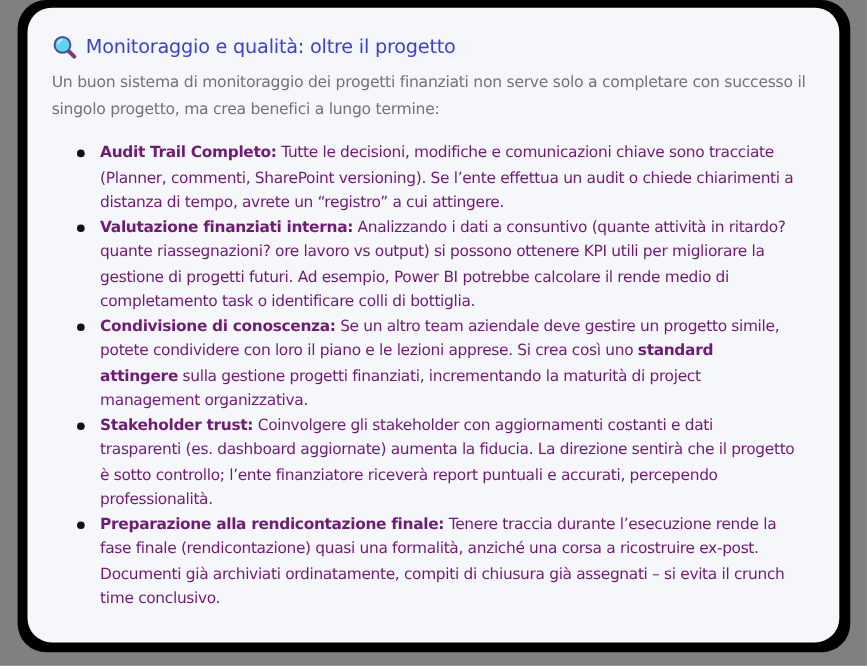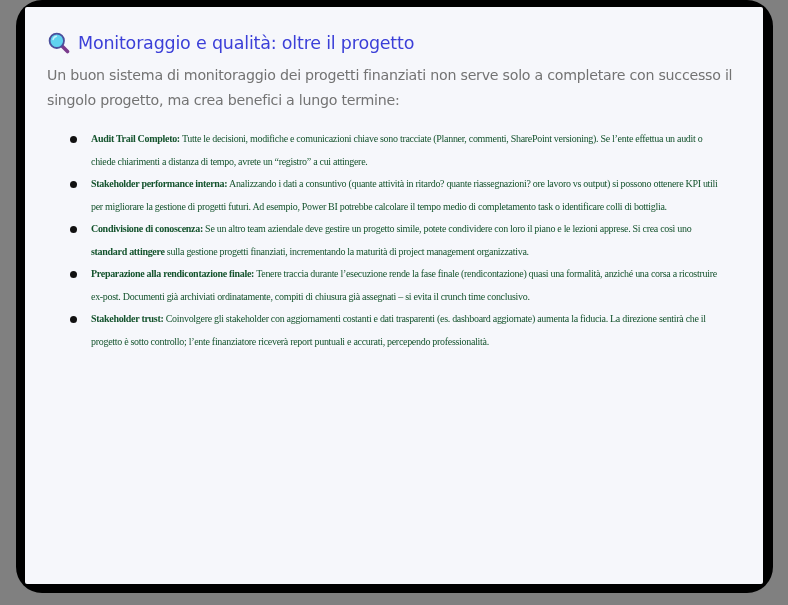--- a/index.html
+++ b/index.html
@@ -19,21 +19,21 @@
     background: #000;
     border-radius: 26px;
   }
   .card {
     position: absolute;
     left: 25px;
     top: 7px;
     width: 738px;
     height: 577px;
     background: #f6f7fb;
-    border-radius: 2px;
+    border-radius: 22px;
     box-sizing: border-box;
     padding: 23px 22px 0 22px;
     font-family: "DejaVu Sans", "Liberation Sans", sans-serif;
     color: #1a1a1a;
   }
   .heading {
     display: flex;
     align-items: center;
     height: 26px;
     margin-left: 1px;
@@ -58,26 +58,25 @@
     letter-spacing: -0.25px;
   }
   ul.points {
     list-style: none;
     margin: 15px 0 0 0;
     padding: 0;
   }
   ul.points li {
     position: relative;
     padding-left: 44px;
-    font-size: 10px;
+    font-size: 14px;
     line-height: 22.5px;
-    color: #14532d;
+    color: #701a75;
     letter-spacing: -0.3px;
     margin-right: 18px;
-    font-family: Liberation Serif, serif;
   }
   ul.points li .bullet {
     position: absolute;
     left: 23px;
     top: 8px;
     width: 7px;
     height: 7px;
     border-radius: 50%;
     background: #111;
   }
@@ -104,28 +103,28 @@
 
   <div class="intro">Un buon sistema di monitoraggio dei progetti finanziati non serve solo a completare con successo il singolo progetto, ma crea benefici a lungo termine:</div>
 
   <ul class="points">
     <li>
       <span class="bullet"></span>
       <b>Audit Trail Completo:</b><span> Tutte le decisioni, modifiche e comunicazioni chiave sono tracciate (Planner, commenti, SharePoint versioning). Se l’ente effettua un audit o chiede chiarimenti a distanza di tempo, avrete un “registro” a cui attingere.</span>
     </li>
     <li>
       <span class="bullet"></span>
-      <b>Stakeholder performance interna:</b><span> Analizzando i dati a consuntivo (quante attività in ritardo? quante riassegnazioni? ore lavoro vs output) si possono ottenere KPI utili per migliorare la gestione di progetti futuri. Ad esempio, Power BI potrebbe calcolare il tempo medio di completamento task o identificare colli di bottiglia.</span>
+      <b>Valutazione finanziati interna:</b><span> Analizzando i dati a consuntivo (quante attività in ritardo? quante riassegnazioni? ore lavoro vs output) si possono ottenere KPI utili per migliorare la gestione di progetti futuri. Ad esempio, Power BI potrebbe calcolare il rende medio di completamento task o identificare colli di bottiglia.</span>
     </li>
     <li>
       <span class="bullet"></span>
       <b>Condivisione di conoscenza:</b><span> Se un altro team aziendale deve gestire un progetto simile, potete condividere con loro il piano e le lezioni apprese. Si crea così uno </span><b>standard attingere</b><span> sulla gestione progetti finanziati, incrementando la maturità di project management organizzativa.</span>
     </li>
     <li>
       <span class="bullet"></span>
-      <b>Preparazione alla rendicontazione finale:</b><span> Tenere traccia durante l’esecuzione rende la fase finale (rendicontazione) quasi una formalità, anziché una corsa a ricostruire ex-post. Documenti già archiviati ordinatamente, compiti di chiusura già assegnati – si evita il crunch time conclusivo.</span>
+      <b>Stakeholder trust:</b><span> Coinvolgere gli stakeholder con aggiornamenti costanti e dati trasparenti (es. dashboard aggiornate) aumenta la fiducia. La direzione sentirà che il progetto è sotto controllo; l’ente finanziatore riceverà report puntuali e accurati, percependo professionalità.</span>
     </li>
     <li>
       <span class="bullet"></span>
-      <b>Stakeholder trust:</b><span> Coinvolgere gli stakeholder con aggiornamenti costanti e dati trasparenti (es. dashboard aggiornate) aumenta la fiducia. La direzione sentirà che il progetto è sotto controllo; l’ente finanziatore riceverà report puntuali e accurati, percependo professionalità.</span>
+      <b>Preparazione alla rendicontazione finale:</b><span> Tenere traccia durante l’esecuzione rende la fase finale (rendicontazione) quasi una formalità, anziché una corsa a ricostruire ex-post. Documenti già archiviati ordinatamente, compiti di chiusura già assegnati – si evita il crunch time conclusivo.</span>
     </li>
   </ul>
 </div>
 
 </body></html>

